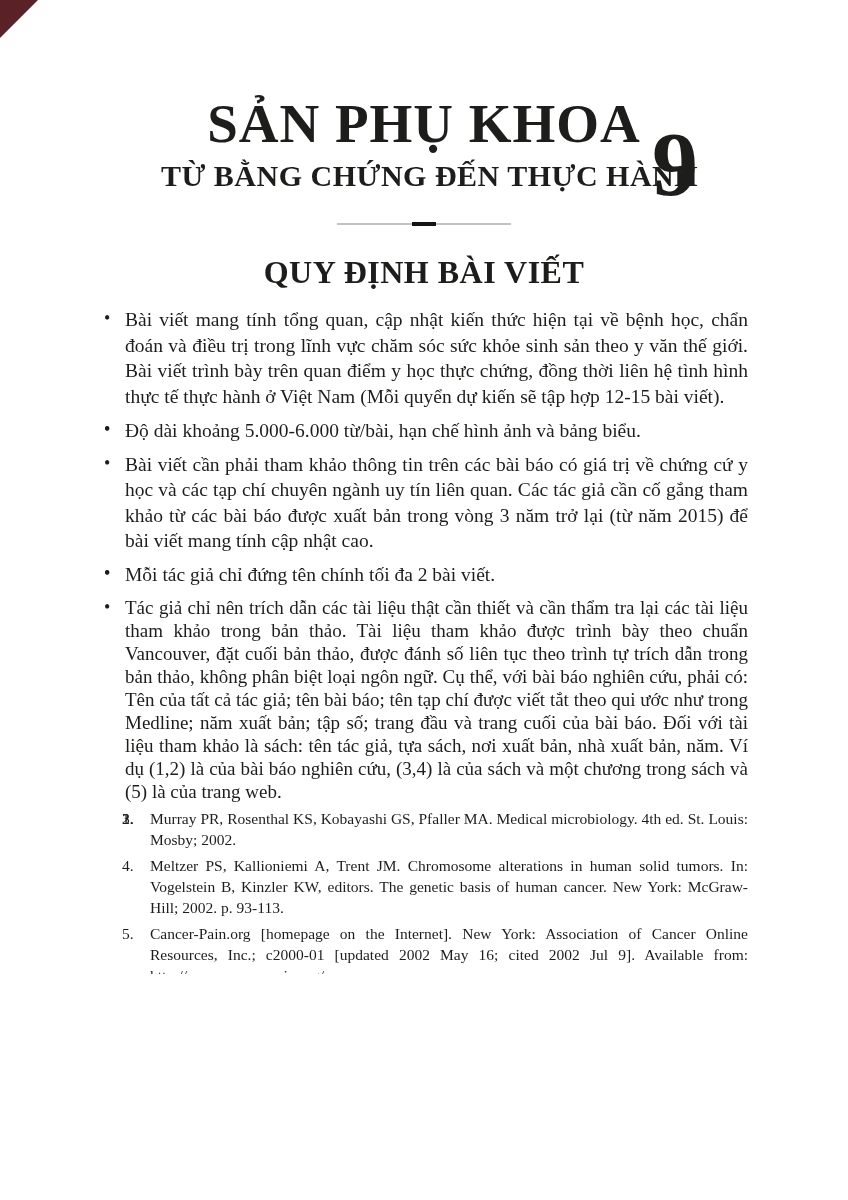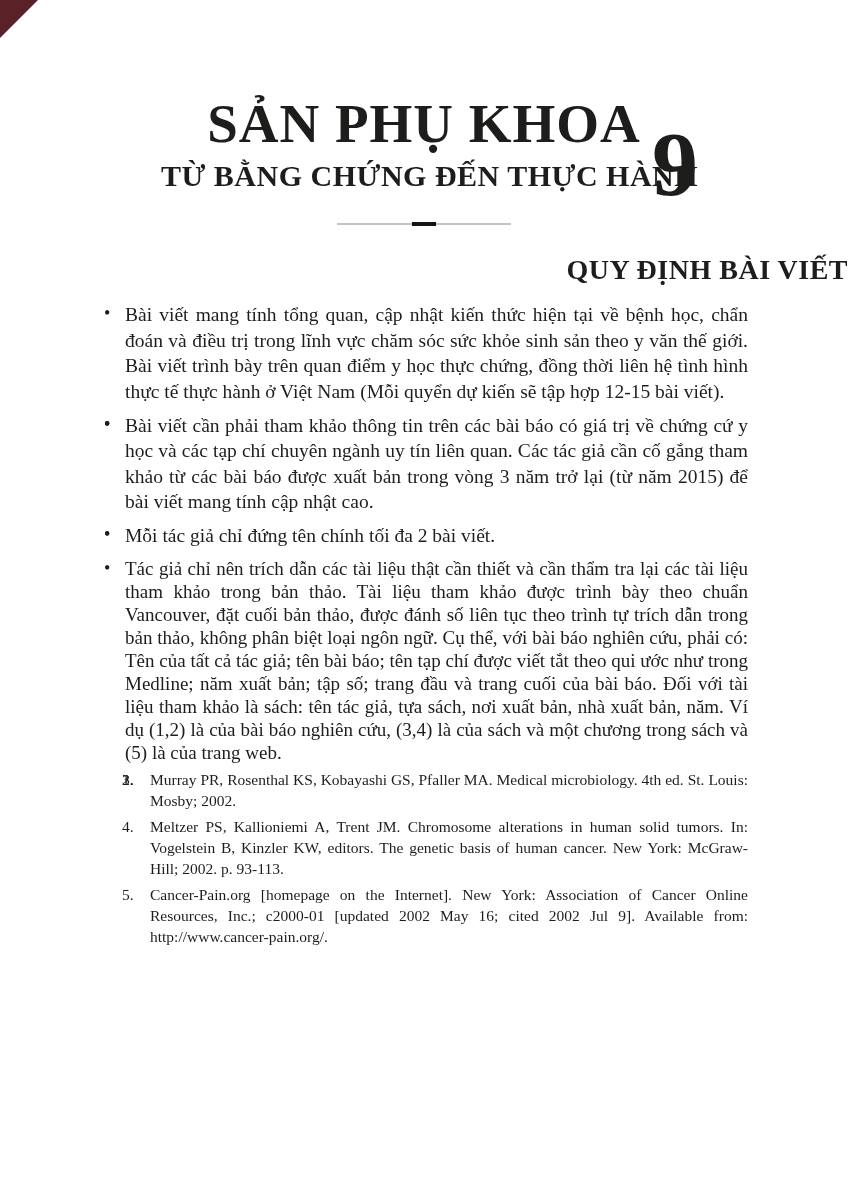--- a/index.html
+++ b/index.html
@@ -54,22 +54,22 @@
   }
   .divider-dash {
     position: absolute;
     left: 75px; top: 0;
     width: 24px; height: 4px;
     background: #141414;
   }
 
   .section-heading {
     margin-top: 28px;
-    text-align: right;
-    font-size: 28px;
+    text-align: center;
+    font-size: 32px;
     font-weight: bold;
     letter-spacing: 0.5px;
   }
 
   
   .content {
     width: 648px;
     margin: 16px auto 0 auto;
   }
 
@@ -161,20 +161,21 @@
     <ul class="bullets">
       <li>
         <span class="bullet-dot">•</span>
         <span>Bài viết mang tính tổng quan, cập nhật kiến thức hiện tại về bệnh học, chẩn đoán và điều trị trong lĩnh vực chăm sóc sức khỏe sinh sản theo y văn thế giới. Bài viết trình bày trên quan điểm y học thực chứng, đồng thời liên hệ tình hình thực tế thực hành ở Việt Nam (Mỗi quyển dự kiến sẽ tập hợp 12-15 bài viết).</span>
       </li>
       <li>
         <span class="bullet-dot">•</span>
       </li>
       <li>
         <span class="bullet-dot">•</span>
+        <span>Độ dài khoảng 5.000-6.000 từ/bài, hạn chế hình ảnh và bảng biểu.</span>
       </li>
       <li>
         <span class="bullet-dot">•</span>
         <span>Bài viết cần phải tham khảo thông tin trên các bài báo có giá trị về chứng cứ y học và các tạp chí chuyên ngành uy tín liên quan. Các tác giả cần cố gắng tham khảo từ các bài báo được xuất bản trong vòng 3 năm trở lại (từ năm 2015) để bài viết mang tính cập nhật cao.</span>
       </li>
       <li>
         <span class="bullet-dot">•</span>
       </li>
       <li>
         <span class="bullet-dot">•</span>

